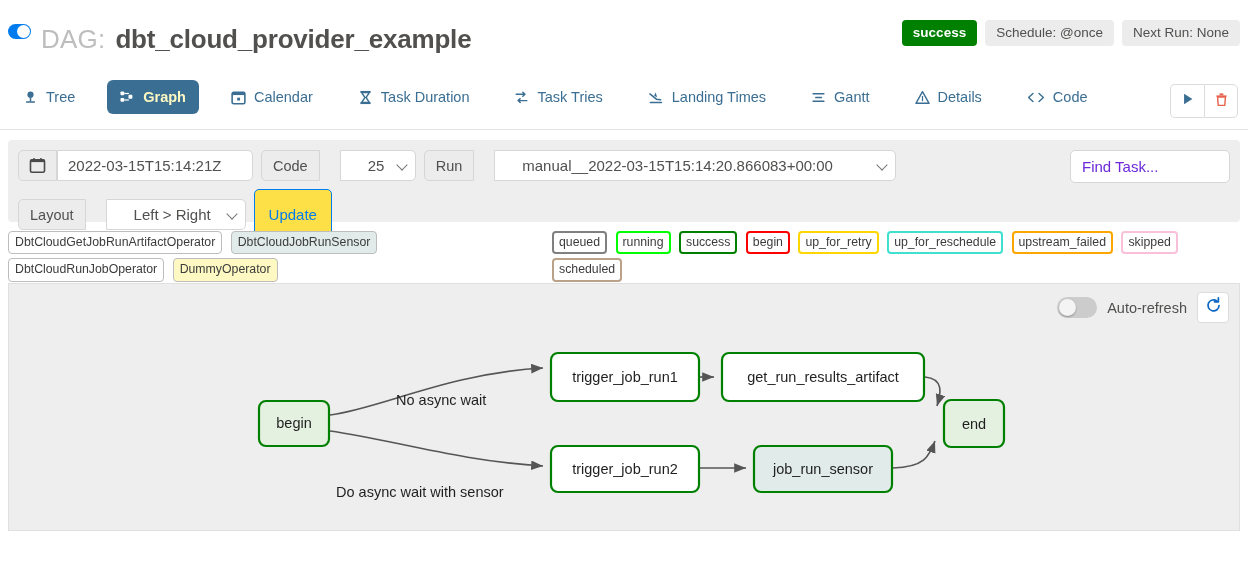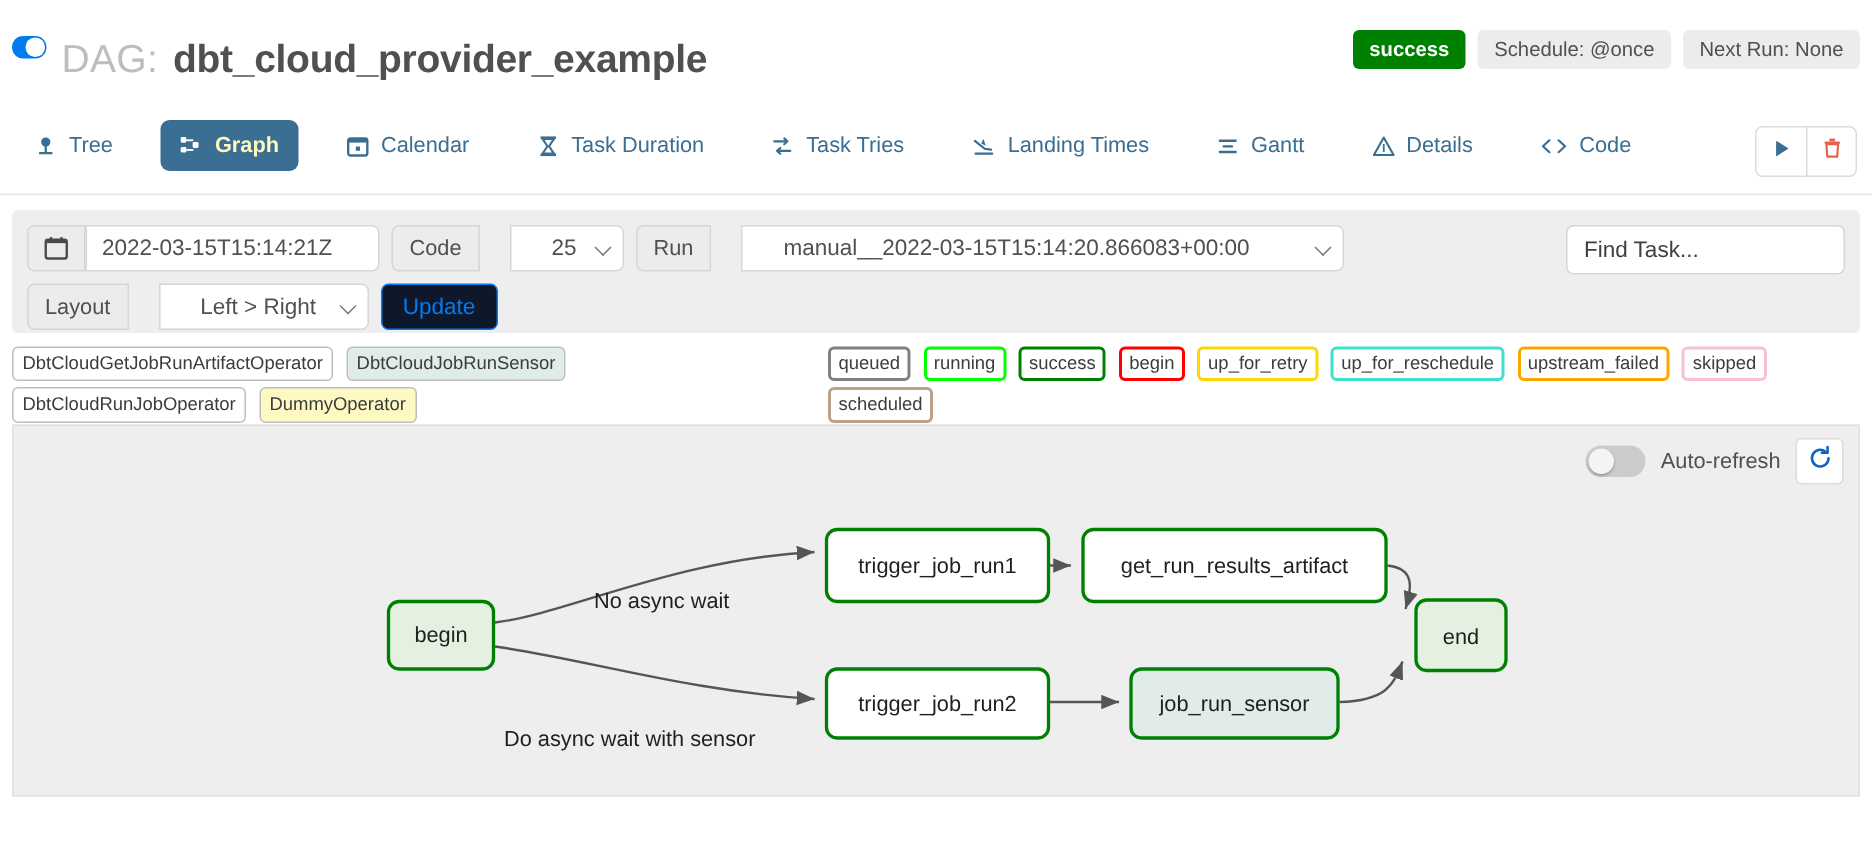--- a/index.html
+++ b/index.html
@@ -113,27 +113,27 @@
     margin-left: 20px;
   }
   .caret {
     position: absolute; right: 9px; top: 50%;
     width: 8px; height: 8px; margin-top: -5px;
     border-right: 1.6px solid #777; border-bottom: 1.6px solid #777;
     transform: rotate(45deg);
   }
   .find-task {
     position: absolute; right: 10px; top: 10px;
-    width: 186px; border: 1px solid #d6d6d6; background: #ffffff;
+    width: 160px; border: 1px solid #d6d6d6; background: #ffffff;
     border-radius: 5px; padding: 7px 11px;
-    font-size: 15px; color: #404040;
+    font-size: 15px; color: #6d28d9;
   }
   .btn-update {
-    border: 1px solid #017cee; color: #017cee; background: #0f172a;
-    border-radius: 5px; font-size: 15px; padding: 6px 14px;
+    border: 1px solid #017cee; color: #017cee; background: #fde047;
+    border-radius: 5px; font-size: 15px; padding: 16px 14px;
     margin-left: 8px; cursor: pointer; font-family: "Liberation Sans", sans-serif;
   }
   .row2 { margin-top: 8px; }
 
   
   .legend {
     margin: 9px 6px 0;
     position: relative;
     height: 46px;
   }

